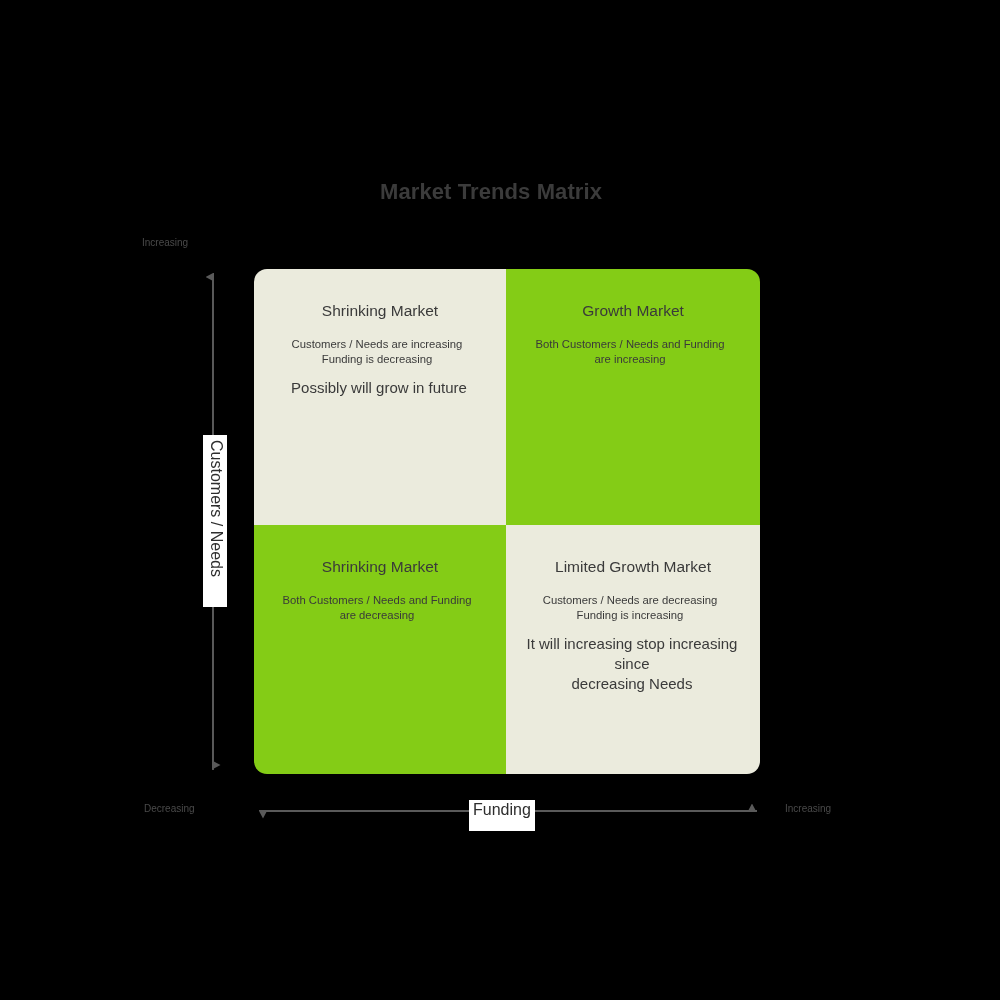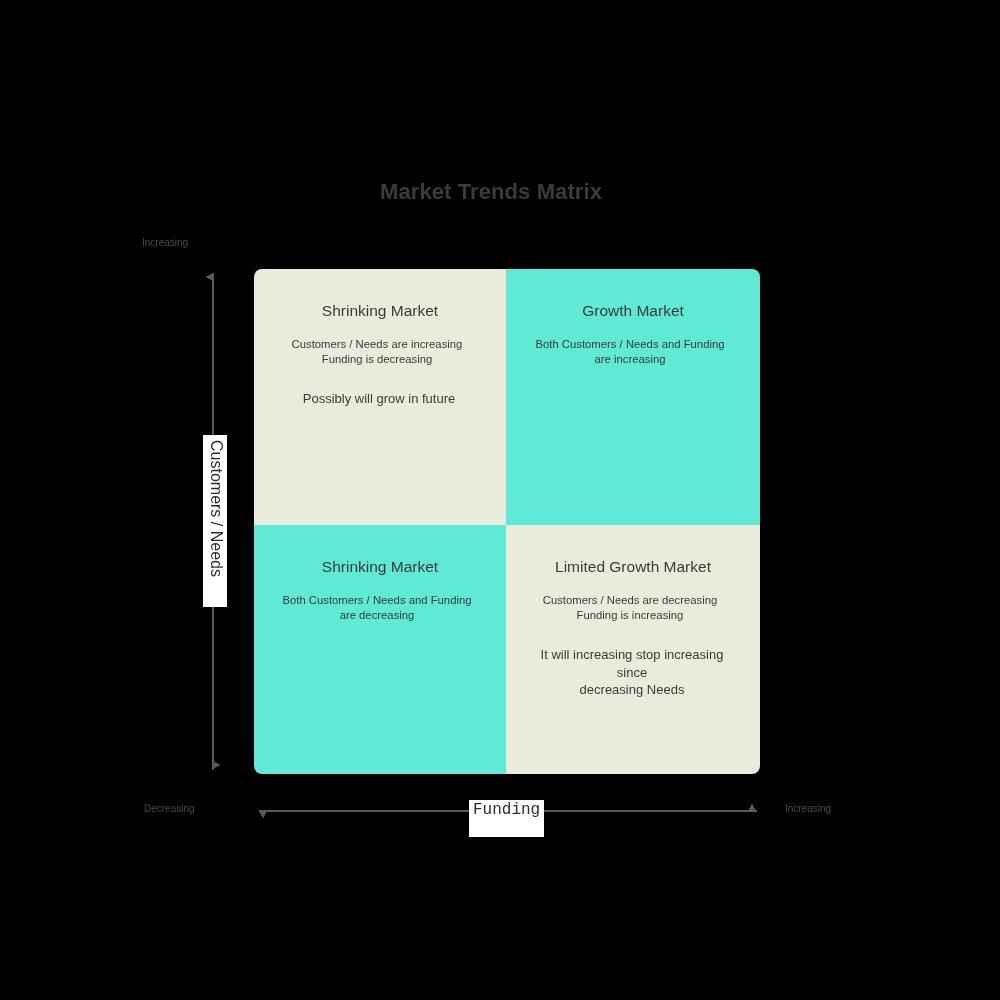--- a/index.html
+++ b/index.html
@@ -39,33 +39,33 @@
   
   .matrix {
     position: absolute;
     left: 254px;
     top: 269px;
     width: 506px;
     height: 505px;
     display: grid;
     grid-template-columns: 252px 254px;
     grid-template-rows: 256px 249px;
-    border-radius: 8px;
+    border-radius: 13px;
     overflow: hidden;
   }
 
   .quadrant {
     position: relative;
     padding: 0;
     box-sizing: border-box;
     text-align: center;
   }
 
   .q-cream { background: #ebebdd; }
-  .q-blue  { background: #5eead4; }
+  .q-blue  { background: #84cc16; }
 
   .q-heading {
     margin: 0;
     padding-top: 33px;
     font-size: 15.5px;
     font-weight: normal;
     color: #3a3a3a;
     line-height: 1.2;
   }
 
@@ -74,23 +74,23 @@
     padding-top: 16px;
     font-size: 11.3px;
     color: #3a3a3a;
     line-height: 1.32;
     padding-left: 10px;
     padding-right: 16px;
     white-space: pre-line;
   }
 
   .q-note {
-    margin: 12px;
+    margin: 0;
     padding-top: 12px;
-    font-size: 13px;
+    font-size: 15px;
     color: #3a3a3a;
     line-height: 1.32;
     padding-left: 10px;
     padding-right: 12px;
     white-space: pre-line;
   }
 
   
   .axis-svg {
     position: absolute;
@@ -133,22 +133,21 @@
     position: absolute;
     left: 21px;
     top: 5px;
     width: 172px;
     text-align: left;
   }
 
   #x-axis-name {
     left: 469px;
     top: 800px;
-    padding: 2px 4px 19px 4px;
-    font-family: Liberation Mono, monospace;
+    padding: 2px 4px 13px 4px;
   }
 </style>
 </head>
 <body>
 
 <div id="canvas">
 
   <div class="chart-title">Market Trends Matrix</div>
 
   <svg class="axis-svg" viewBox="0 0 1000 1000" xmlns="http://www.w3.org/2000/svg">

